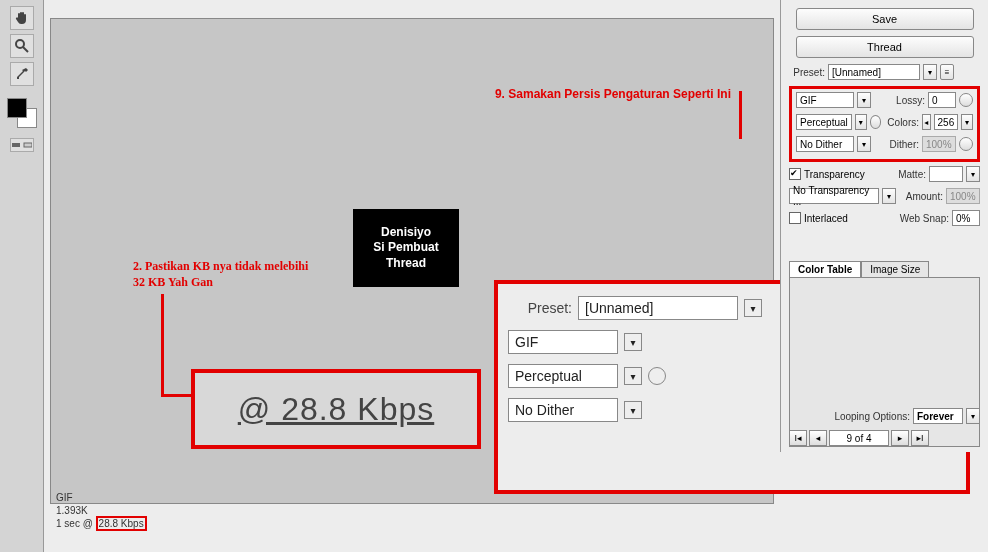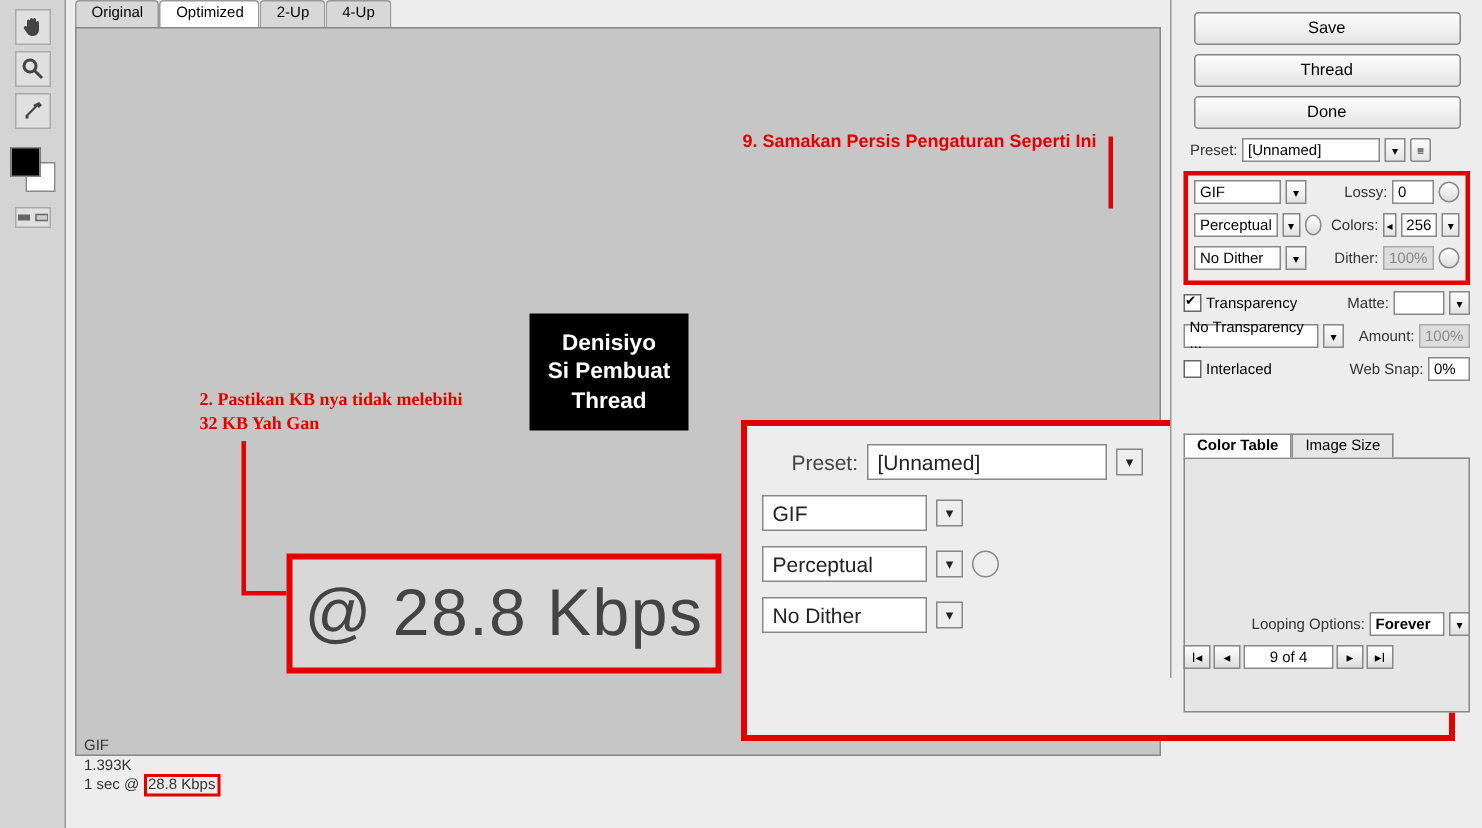--- a/index.html
+++ b/index.html
@@ -10,30 +10,30 @@
   .swatch-wrap { margin-top: 8px; width: 30px; height: 30px; position: relative; }
   .swatch-fg { position: absolute; top: 0; left: 0; width: 20px; height: 20px; background: #000; border: 1px solid #888; }
   .swatch-bg { position: absolute; bottom: 0; right: 0; width: 20px; height: 20px; background: #fff; border: 1px solid #888; }
 
   .canvas-area { position: absolute; left: 44px; top: 0; width: 736px; height: 552px; background: #ededed; }
   .tabs-top { position: absolute; top: 0; left: 6px; height: 18px; display: flex; gap: 0; font-size: 10px; }
   .tab { padding: 2px 10px; border: 1px solid #999; border-bottom: none; background: #d8d8d8; cursor: pointer; border-top-left-radius: 3px; border-top-right-radius: 3px; }
   .tab.active { background: #fff; }
 
   .canvas-frame { position: absolute; top: 18px; left: 6px; right: 6px; bottom: 48px; background: #c6c6c6; border: 1px solid #888; }
-  .black-box { position: absolute; top: 190px; left: 302px; width: 106px; height: 78px; background: #000; color: #fff; font-size: 15px; font-weight: bold; text-align: center; display: flex; align-items: center; justify-content: center; line-height: 1.3; }
+  .black-box { position: absolute; top: 190px; left: 302px; width: 106px; height: 78px; background: #000; color: #fff; font-size: 12px; font-weight: bold; text-align: center; display: flex; align-items: center; justify-content: center; line-height: 1.3; }
 
   .info-bottom { position: absolute; bottom: 22px; left: 12px; font-size: 10px; color: #333; line-height: 1.3; }
   .kbps-box { border: 2px solid #e20000; padding: 0 1px; }
 
   
   .ann-red { color: #e20000; font-weight: bold; position: absolute; font-size: 12px; line-height: 1.3; }
   .ann1 { top: 68px; left: 432px; width: 260px; text-align: center; }
   .ann2 { top: 240px; left: 82px; width: 190px; font-family: Liberation Serif, serif; }
-  .big-kbps { position: absolute; top: 350px; left: 140px; width: 290px; height: 80px; border: 4px solid #e20000; display: flex; align-items: center; justify-content: center; font-size: 44px; background: #d8d8d8; color: #444; filter: blur(0.4px); letter-spacing: 1px; }
+  .big-kbps { position: absolute; top: 350px; left: 140px; width: 290px; height: 80px; border: 4px solid #e20000; display: flex; align-items: center; justify-content: center; font-size: 32px; background: #d8d8d8; color: #444; filter: blur(0.4px); letter-spacing: 1px; text-decoration: underline; }
   .red-line { position: absolute; background: #e20000; }
 
   
   .mag-box { position: absolute; top: 280px; left: 494px; width: 476px; height: 214px; border: 4px solid #e20000; background: #ededed; z-index: 20; padding: 12px 10px; }
   .mag-row { display: flex; align-items: center; gap: 6px; margin-bottom: 10px; font-size: 14px; color: #222; }
   .mag-label { text-align: right; color: #444; }
   .mag-select { border: 1px solid #888; background: #fff; padding: 3px 6px; font-size: 14px; display: flex; align-items: center; gap: 4px; }
   .mag-drop { width: 18px; height: 18px; border: 1px solid #888; background: #eee; display: flex; align-items: center; justify-content: center; font-size: 10px; }
   .mag-num { border: 1px solid #888; background: #fff; padding: 3px 6px; font-size: 14px; width: 48px; text-align: left; }
   .mag-circle { width: 18px; height: 18px; border: 1px solid #888; border-radius: 50%; background: #eee; }
@@ -88,26 +88,20 @@
   </div>
   <div class="tool-icon" style="margin-top:6px;height:14px;">
     <svg width="20" height="8" viewBox="0 0 20 8">
         <rect x="0" y="2" width="8" height="4" fill="#666"></rect>
         <rect x="12" y="2" width="8" height="4" fill="#ccc" stroke="#666"></rect>
       </svg>
   </div>
 </div>
 
 <div class="canvas-area">
-  <div class="tabs-top">
-    <div class="tab">Original</div>
-    <div class="tab active">Optimized</div>
-    <div class="tab">2-Up</div>
-    <div class="tab">4-Up</div>
-  </div>
 
   <div class="canvas-frame">
     <div class="black-box" style="white-space:pre-line;">Denisiyo
 Si Pembuat
 Thread</div>
 
     <div class="ann-red ann1">9. Samakan Persis Pengaturan Seperti Ini</div>
     <div class="red-line" style="top:72px; left:688px; width:3px; height:48px;"></div>
 
     <div class="ann-red ann2">2. Pastikan KB nya tidak melebihi 32 KB Yah Gan</div>
@@ -158,21 +152,20 @@
     <span class="mag-label">Dither:</span>
     <span class="mag-disabled">100%</span>
     <span class="mag-drop" style="opacity:.4;">▾</span>
     <span class="mag-circle"></span>
   </div>
 </div>
 
 <div class="right-panel">
   <button class="btn-wide">Save</button>
   <button class="btn-wide">Thread</button>
-  <button class="btn-wide">Done</button>
 
   <div class="row" style="margin-top:6px;">
     <span class="row-label" style="width:36px;">Preset:</span>
     <span class="sel" style="width:92px;">[Unnamed]</span>
     <span class="drop">▾</span>
     <span class="drop" style="border-radius:2px;">≡</span>
   </div>
 
   <div class="redbox-settings">
     <div class="row">

